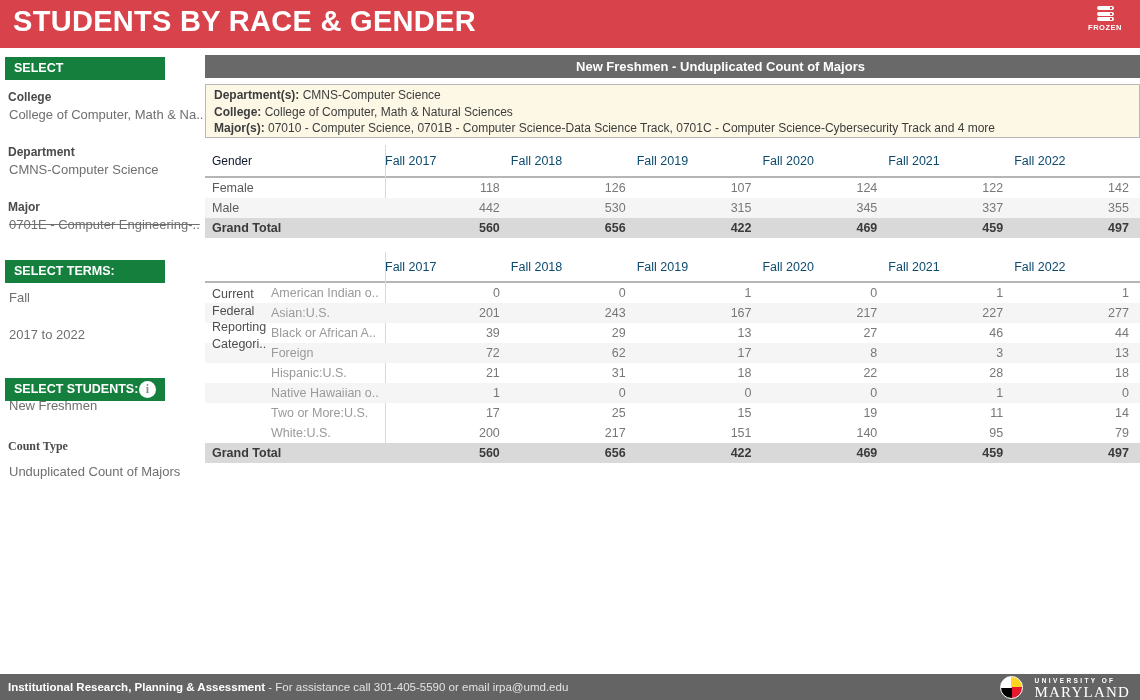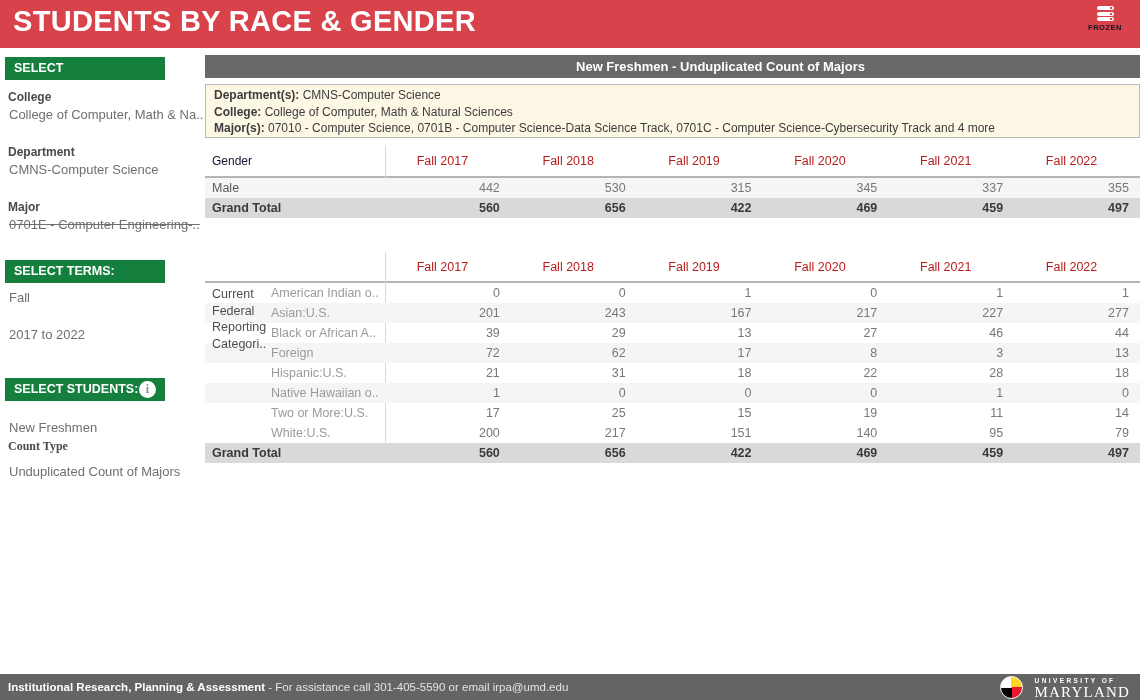--- a/index.html
+++ b/index.html
@@ -4,21 +4,21 @@
 <style>
   html,body{margin:0;padding:0;}
   body{
     width:1140px;height:700px;position:relative;overflow:hidden;
     background:#ffffff;font-family:"Liberation Sans", sans-serif;
     -webkit-font-smoothing:antialiased;
   }
   
   .app-header{position:absolute;top:0;left:0;width:1140px;height:48px;background:#d8424b;}
   .app-title{position:absolute;left:13px;top:5px;font-size:29px;font-weight:bold;color:#fff;letter-spacing:.3px;}
-  .frozen{position:absolute;right:12px;top:6px;width:46px;text-align:center;color:#0f172a;}
+  .frozen{position:absolute;right:12px;top:6px;width:46px;text-align:center;color:#ffffff;}
   .db-icon{width:17px;margin:0 auto;}
   .db-bar{height:4px;background:#fff;border-radius:2px;margin-bottom:1.5px;position:relative;}
   .db-bar::after{content:"";position:absolute;right:2px;top:1px;width:2px;height:2px;background:#d8424b;}
   .frozen-label{font-size:7.5px;font-weight:bold;letter-spacing:.5px;margin-top:2px;}
   
   .sidebar{position:absolute;top:55px;left:0;width:200px;height:619px;background:#fff;}
   .section-bar{position:absolute;left:5px;width:160px;height:23px;background:#15803d;color:#fff;
     font-weight:bold;font-size:12.5px;line-height:23px;padding-left:9px;box-sizing:border-box;}
   .f-label{position:absolute;left:8px;font-size:12px;font-weight:bold;color:#4a4a4a;}
   .f-value{position:absolute;left:9px;font-size:13px;color:#6f6f6f;white-space:nowrap;}
@@ -33,21 +33,21 @@
   .filter-line{line-height:16.5px;white-space:nowrap;}
   .filter-label{font-weight:bold;}
   
   .tbl{position:absolute;left:205px;width:935px;}
   #gender-table{top:145px;}
   #race-table{top:252px;}
   .t-head{display:flex;align-items:center;border-bottom:2px solid #b5b5b5;box-sizing:border-box;}
   #gender-table .t-head{height:33px;}
   #race-table .t-head{height:31px;}
   .corner{width:180px;padding-left:7px;box-sizing:border-box;font-size:12px;color:#0f172a;}
-  .ch{flex:1;text-align:center;padding-right:11px;font-size:12.5px;color:#b91c1c;}
+  .ch{flex:1;text-align:left;padding-right:11px;font-size:12.5px;color:#0c4a6e;}
   .t-body{position:relative;}
   .t-row{display:flex;height:20px;align-items:center;font-size:12.5px;}
   .t-row.alt{background:#f5f5f5;}
   .rl{width:180px;padding-left:7px;box-sizing:border-box;color:#5a5a5a;white-space:nowrap;}
   .race-rl{padding-left:66px;color:#9a9a9a;}
   .cv{flex:1;text-align:right;padding-right:11px;color:#787878;}
   .t-total{background:#d9d9d9;font-weight:bold;}
   .t-total .rl,.t-total .cv{color:#3a3a3a;}
   .group-label{position:absolute;left:7px;top:3px;width:58px;font-size:12.5px;color:#4e4e4e;line-height:16.5px;}
   .vline{position:absolute;left:180px;top:0;bottom:0;width:1px;background:#d8d8d8;}
@@ -91,21 +91,21 @@
   <div class="f-value struck" style="top:162px;">0701E - Computer Engineering-..</div>
 
   <div class="section-bar" style="top:205px;">SELECT TERMS:</div>
   <div class="f-value" style="top:235px;">Fall</div>
   <div class="f-value" style="top:272px;">2017 to 2022</div>
 
   <div class="section-bar" style="top:323px;">
     <span>SELECT STUDENTS:</span>
     <span class="info-icon">i</span>
   </div>
-  <div class="f-value" style="top:365px;">New Freshmen</div>
+  <div class="f-value" style="top:343px;">New Freshmen</div>
   <div class="f-label" style="top:384px;font-family:Liberation Serif, serif;">Count Type</div>
   <div class="f-value" style="top:409px;">Unduplicated Count of Majors</div>
 </div>
 
 <div class="main-title">New Freshmen - Unduplicated Count of Majors</div>
 
 <div class="filter-box">
   <div class="filter-line">
     <span class="filter-label">Department(s):</span>
     <span>CMNS-Computer Science</span>
@@ -125,20 +125,29 @@
   <div class="t-head">
     <div class="corner">Gender</div>
   <div class="ch">Fall 2017</div>
       <div class="ch">Fall 2018</div>
       <div class="ch">Fall 2019</div>
       <div class="ch">Fall 2020</div>
       <div class="ch">Fall 2021</div>
       <div class="ch">Fall 2022</div>
     </div>
   <div class="t-body">
+      <div class="t-row">
+        <div class="rl">Female</div>
+        <div class="cv">118</div>
+        <div class="cv">126</div>
+        <div class="cv">107</div>
+        <div class="cv">124</div>
+        <div class="cv">122</div>
+        <div class="cv">142</div>
+      </div>
       <div class="t-row alt">
         <div class="rl">Male</div>
         <div class="cv">442</div>
         <div class="cv">530</div>
         <div class="cv">315</div>
         <div class="cv">345</div>
         <div class="cv">337</div>
         <div class="cv">355</div>
       </div>
       <div class="t-row t-total">

